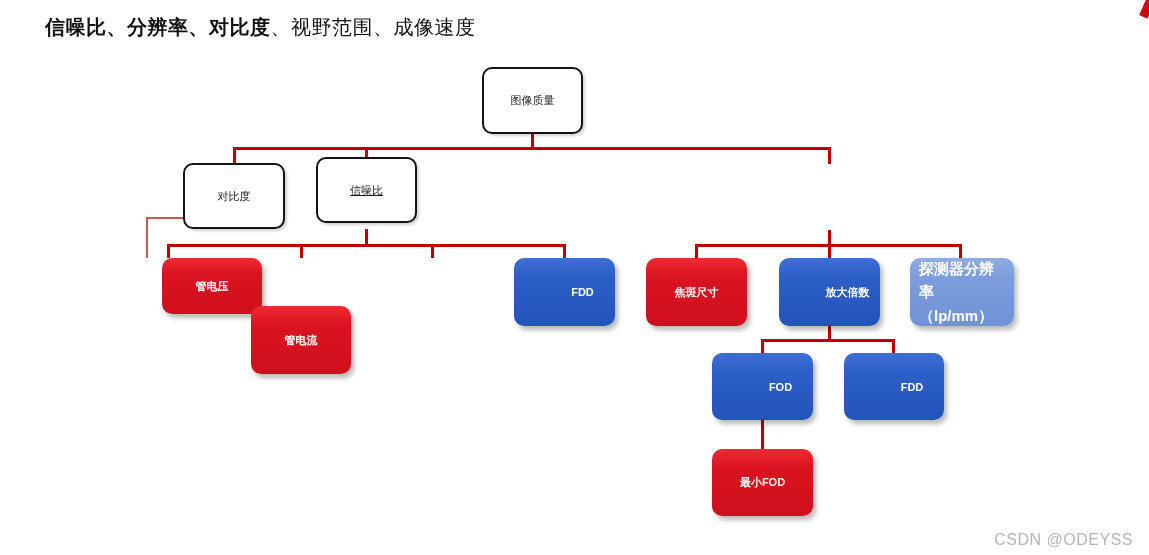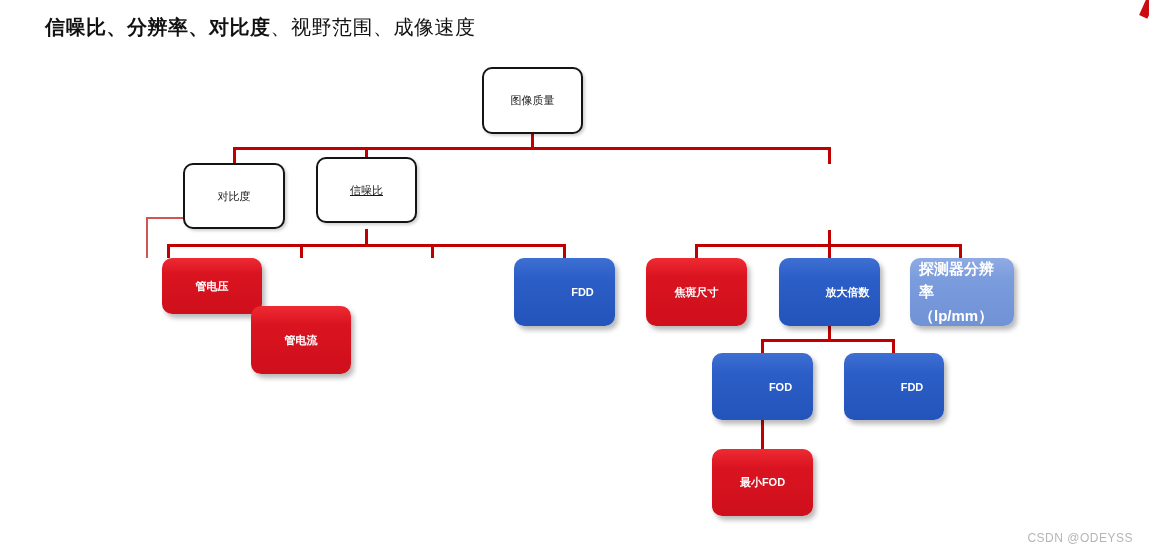--- a/index.html
+++ b/index.html
@@ -82,21 +82,21 @@
     position:absolute;
     right:-4px;top:-8px;
     width:9px;height:26px;
     background:#cc0a12;
     transform:rotate(24deg);
   }
 
   .watermark{
     position:absolute;
     right:16px;top:531px;
-    font-size:12px;
+    font-size:16px;
     color:#b5b5b5;
     letter-spacing:.5px;
   }
 </style>
 </head>
 <body>
 
 <div class="canvas">
 
   <div class="title">

